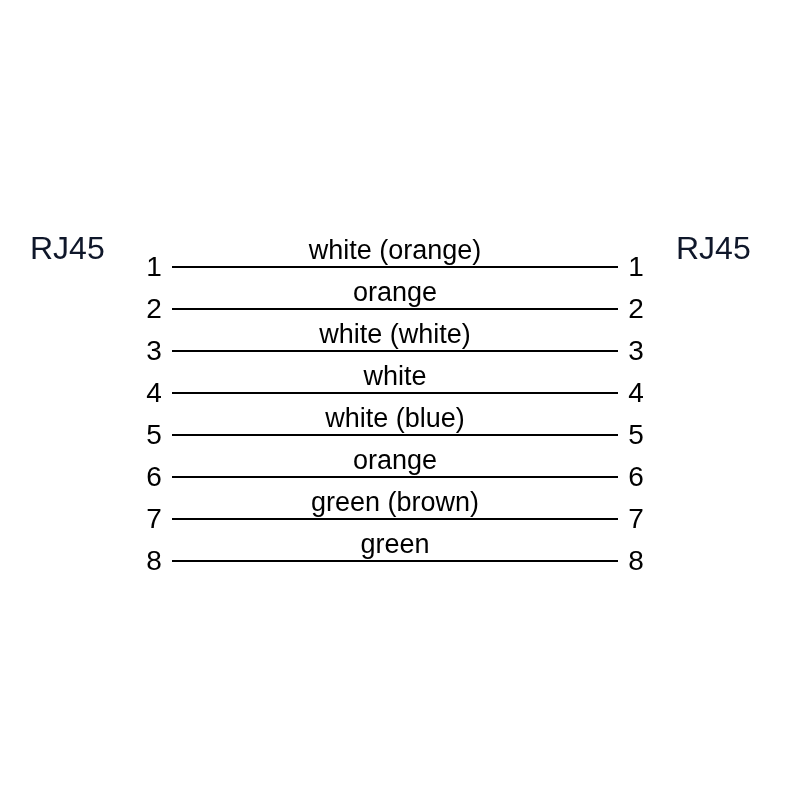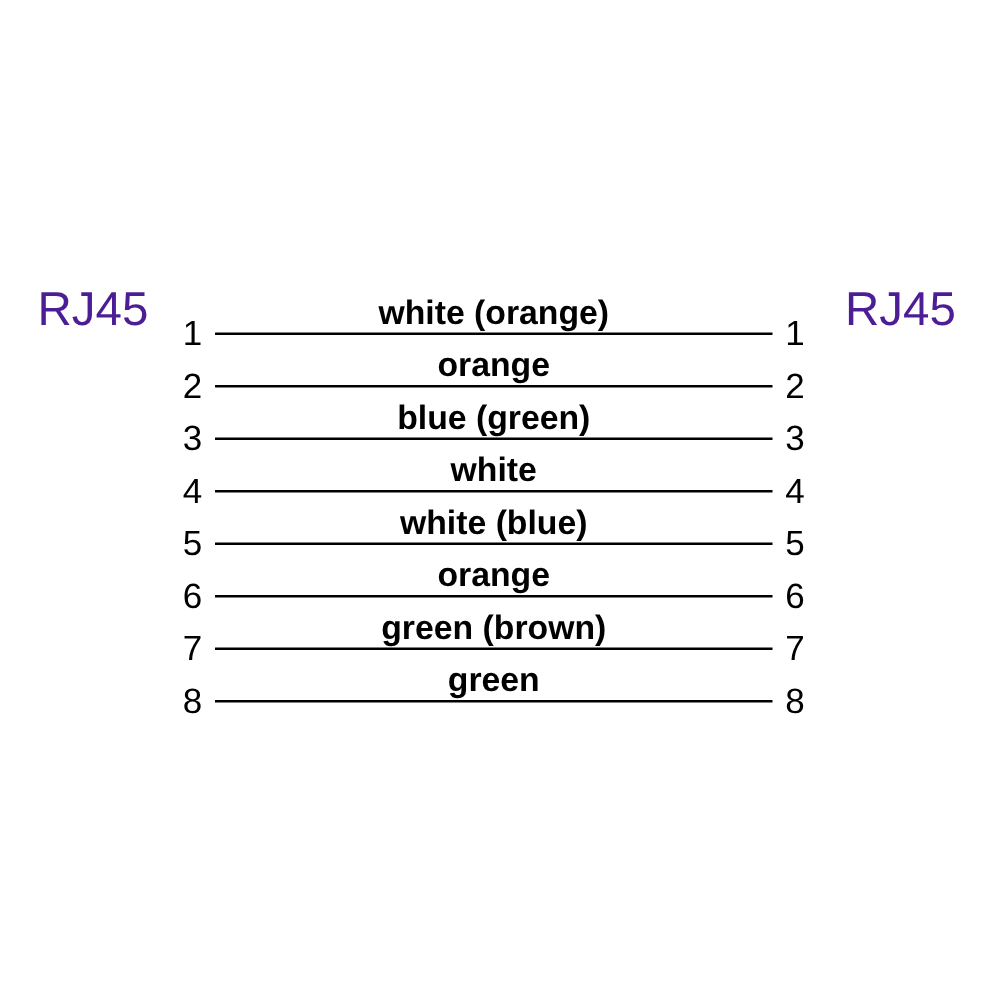--- a/index.html
+++ b/index.html
@@ -13,23 +13,23 @@
     overflow: hidden;
   }
   .canvas {
     position: relative;
     width: 800px;
     height: 800px;
     background: #ffffff;
   }
   .connector-label {
     position: absolute;
-    font-size: 38px;
+    font-size: 32px;
     line-height: 32px;
-    color: #4c1d95;
+    color: #0f172a;
     white-space: nowrap;
   }
   .connector-left  { left: 30px;  top: 232px; }
   .connector-right { left: 676px; top: 232px; }
   .pinout {
     position: absolute;
     left: 140px;
     top: 226px;
     width: 510px;
   }
@@ -46,21 +46,20 @@
   }
   .wire-label {
     position: absolute;
     left: 0;
     right: 0;
     bottom: 2px;
     text-align: center;
     font-size: 27px;
     line-height: 1;
     white-space: nowrap;
-    font-weight: bold;
   }
   .pin {
     position: absolute;
     bottom: -13px;
     width: 28px;
     font-size: 28px;
     line-height: 28px;
     text-align: center;
   }
   .pin-left  { left: 0; }
@@ -89,21 +88,21 @@
       <span class="pin pin-left">2</span>
       <div class="wire">
         <span class="wire-label">orange</span>
       </div>
       <span class="pin pin-right">2</span>
     </div>
 
     <div class="wire-row">
       <span class="pin pin-left">3</span>
       <div class="wire">
-        <span class="wire-label">blue (green)</span>
+        <span class="wire-label">white (white)</span>
       </div>
       <span class="pin pin-right">3</span>
     </div>
 
     <div class="wire-row">
       <span class="pin pin-left">4</span>
       <div class="wire">
         <span class="wire-label">white</span>
       </div>
       <span class="pin pin-right">4</span>

